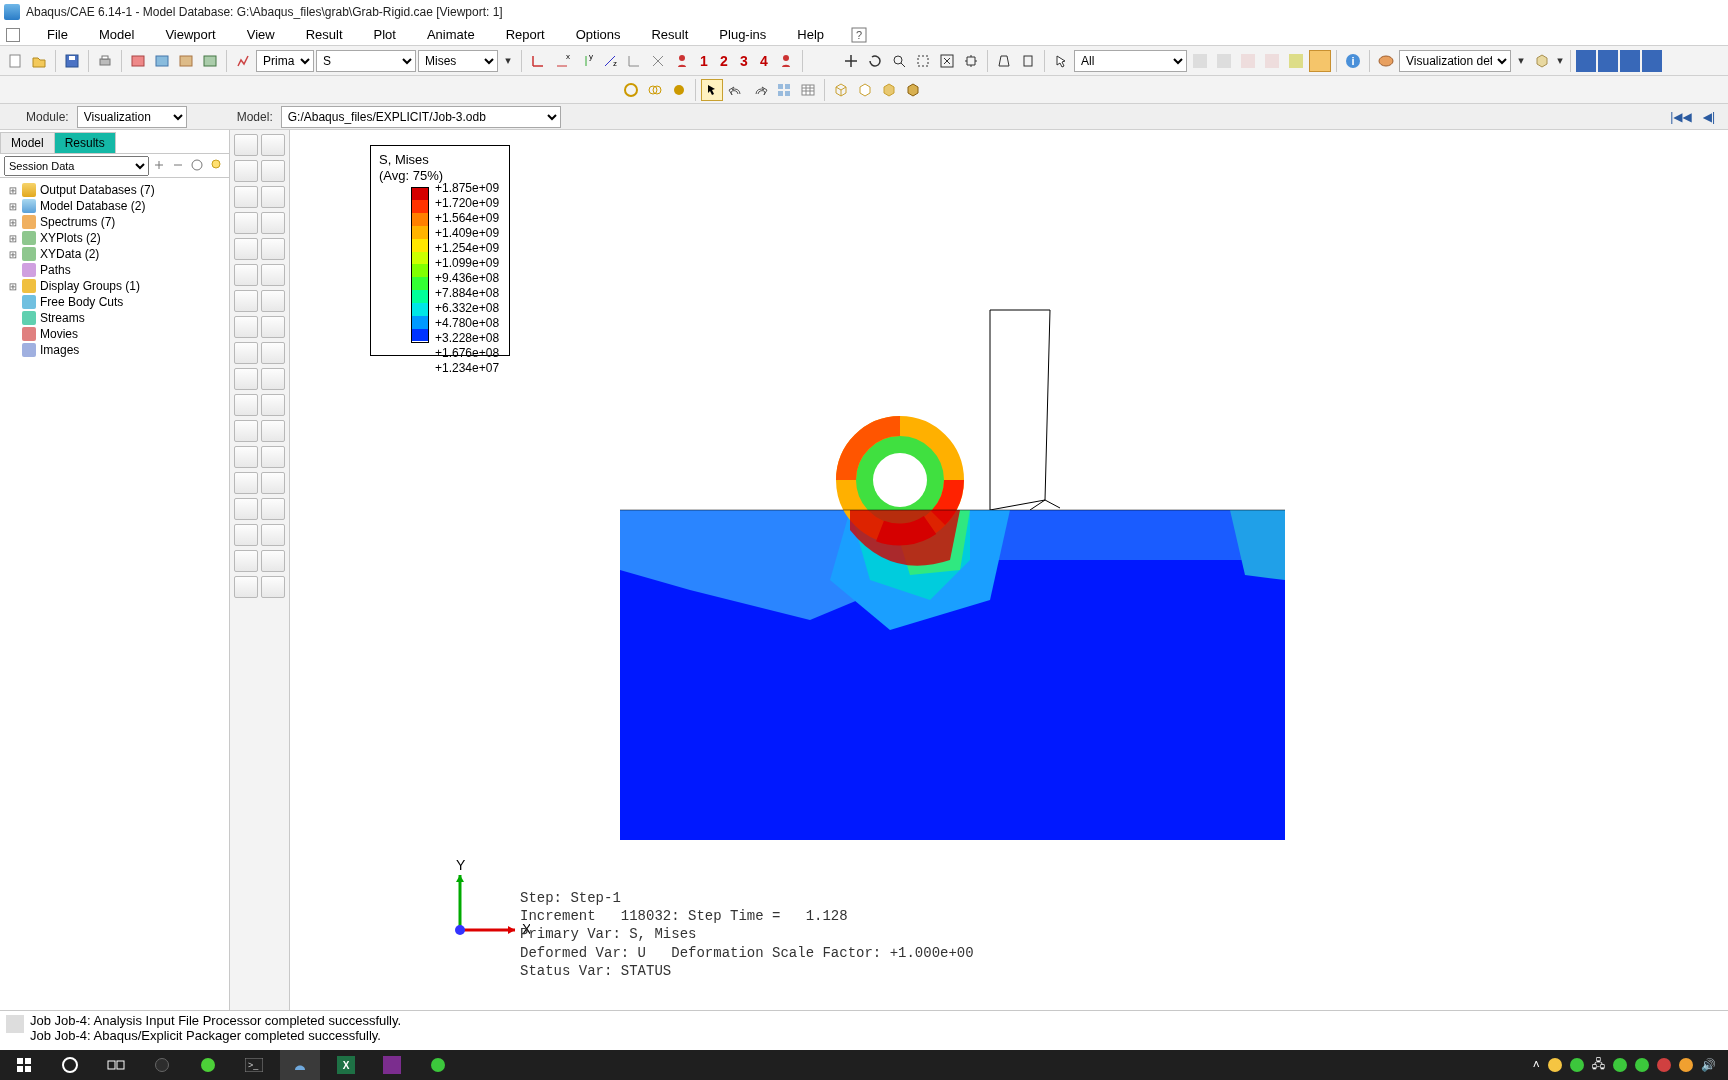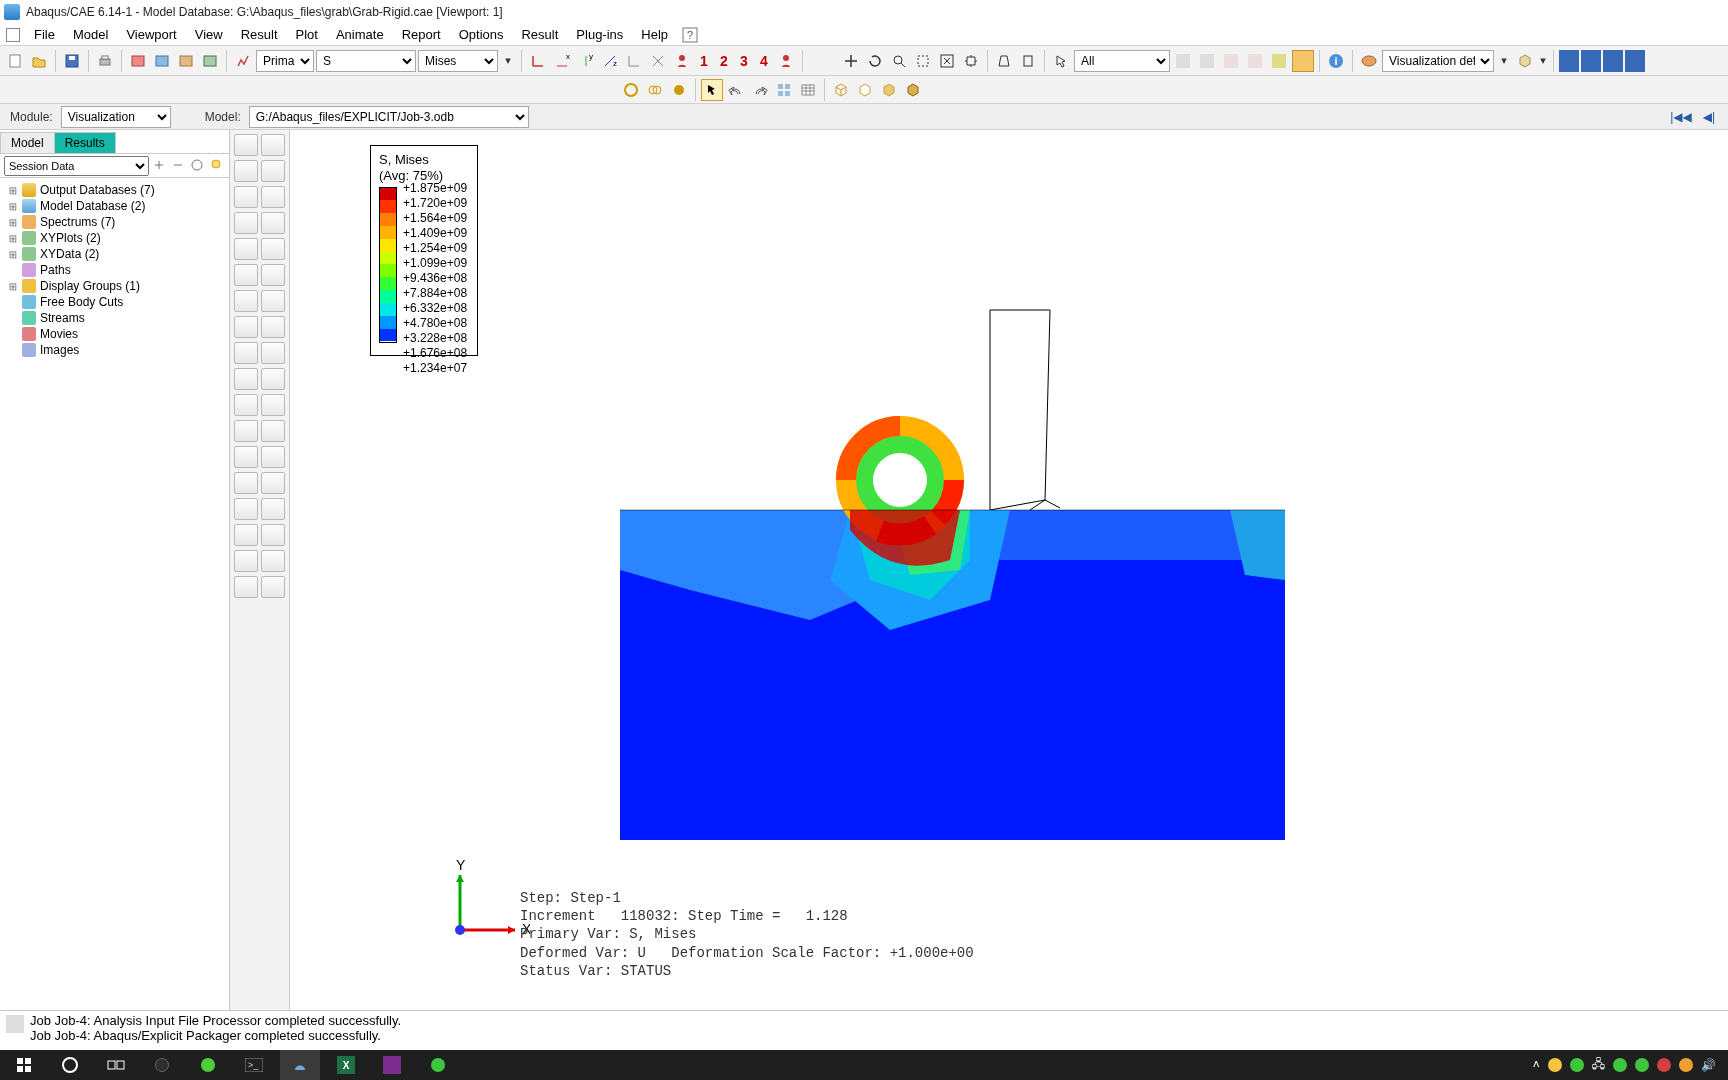--- a/index.html
+++ b/index.html
@@ -1,26 +1,26 @@
 <!DOCTYPE html>
 <html><head>
 <meta charset="utf-8">
 <style>
 * { box-sizing: border-box; margin: 0; padding: 0; font-family: "Segoe UI", Tahoma, sans-serif; }
 html, body { width: 1728px; height: 1080px; overflow: hidden; background: #fff; }
 .titlebar { height: 24px; background: #fff; display: flex; align-items: center; padding: 0 4px; font-size: 12px; color: #222; }
 .titlebar .logo { width: 16px; height: 16px; background: linear-gradient(#6fb7e8,#2a7cc7); border-radius: 2px; margin-right: 6px; }
-.menubar { height: 22px; background: #fff; border-bottom: 1px solid #d0d0d0; display: flex; align-items: center; font-size: 13px; padding: 0 6px; gap: 2px; }
+.menubar { height: 22px; background: #fff; border-bottom: 1px solid #d0d0d0; display: flex; align-items: center; font-size: 13px; padding: 0 6px; gap: 15px; }
 .menubar .mi { padding: 2px 8px; cursor: default; }
 .menubar .help-icon { margin-left: 4px; width:16px; height:16px; }
 .toolbar-row { height: 30px; background: #f3f3f3; border-bottom: 1px solid #d0d0d0; display: flex; align-items: center; padding: 0 4px; gap: 2px; }
 .tb-btn { width: 22px; height: 22px; border:1px solid transparent; display:flex; align-items:center; justify-content:center; font-size:11px; color:#333; }
 .tb-sep { width:1px; height:22px; background:#c8c8c8; margin:0 3px; }
 .tb-select { height:22px; font-size:12px; border:1px solid #a8a8a8; background:#fff; padding:0 2px; }
-.tb-label { font-size:12px; color:#333; padding:0 2px; }
+.tb-label { font-size:12px; color:#333; padding:0 2px;margin-left:16px; }
 .num { width:18px; text-align:center; font-weight:bold; font-size:14px; color:#c00000; }
 .toolbar-row2 { height: 28px; background:#f3f3f3; border-bottom:1px solid #d0d0d0; display:flex; align-items:center; gap:2px; padding-left:620px; }
 .module-row { height:26px; background:#efefef; border-bottom:1px solid #d0d0d0; display:flex; align-items:center; padding:0 8px; gap:6px; font-size:12px; }
 .module-row .spacer { flex:1; }
 .module-row .nav-btn { width:22px; height:20px; display:flex; align-items:center; justify-content:center; color:#2a5aa0; }
 .workspace { display:flex; height: calc(1080px - 24px - 22px - 30px - 28px - 26px - 40px - 30px); }
 .tree-panel { width:230px; border-right:1px solid #c8c8c8; display:flex; flex-direction:column; }
 .tree-tabs { height:24px; display:flex; border-bottom:1px solid #c8c8c8; }
 .tree-tab { padding:3px 10px; font-size:12px; border:1px solid #c8c8c8; border-bottom:none; background:#ececec; margin-right:-1px; margin-top:2px; }
 .tree-tab.active { background:#14b8a6; }
@@ -40,21 +40,21 @@
 .ic-cut { background:#70c0e0; border-radius:2px; }
 .ic-stream { background:#60d0b0; border-radius:2px; }
 .ic-mov { background:#e08080; border-radius:2px; }
 .ic-img { background:#a0b0e0; border-radius:2px; }
 .side-tools { width:60px; border-right:1px solid #c8c8c8; background:#f3f3f3; padding:4px 2px; display:flex; flex-direction:column; gap:4px; overflow:hidden;}
 .side-tools .row { display:flex; gap:3px; justify-content:center; }
 .side-tools .sbtn { width:24px; height:22px; border:1px solid #b8b8b8; background:linear-gradient(#fdfdfd,#e8e8e8); border-radius:2px; }
 .viewport { flex:1; background:#fff; position:relative; }
 .legend-box { position:absolute; left:80px; top:15px; border:1px solid #000; background:#fff; padding:6px 10px 6px 8px; font-family:"Courier New",monospace; font-size:13px; line-height:1.25; }
 .legend-title { white-space:pre; }
-.legend-scale { display:flex; margin-top:2px; }
+.legend-scale { display:flex; margin-top:2px;margin-left:32px; }
 .legend-bar { width:18px; display:flex; flex-direction:column; border:1px solid #000; }
 .legend-seg { flex:1; }
 .legend-vals { display:flex; flex-direction:column; justify-content:space-between; padding-left:6px; font-size:12px; height:168px; margin-top:-6px;}
 .legend-vals div { white-space:pre; }
 .step-info { position:absolute; left:230px; bottom:30px; font-family:"Courier New",monospace; font-size:14px; color:#333; white-space:pre; line-height:1.3; }
 .axis { position:absolute; left:150px; bottom:60px; }
 .message-area { height:40px; background:#fff; border-top:1px solid #c8c8c8; font-family:"Courier New",monospace; font-size:13px; padding:2px 6px; overflow:hidden; display:flex; }
 .message-area .lead-ic { width:18px; height:18px; margin-right:6px; margin-top:2px; background:#ddd; }
 .taskbar { height:30px; background:#1f1f1f; display:flex; align-items:center; padding:0 4px; gap:6px; }
 .taskbar .tbtn { width:40px; height:30px; display:flex; align-items:center; justify-content:center; color:#fff; font-size:14px; }
@@ -242,21 +242,21 @@
       <svg width="16" height="16">
         <rect x="4" y="3" width="8" height="10" stroke="#333" fill="none"></rect>
       </svg>
     </span>
   <span class="tb-sep"></span>
   <span class="tb-btn">
       <svg width="16" height="16">
         <path d="M4 3l8 5-3 1 2 4-2 1-2-4-3 2z" fill="#fff" stroke="#333"></path>
       </svg>
     </span>
-  <select class="tb-select" style="width:96px"><option>All</option></select>
+  <select class="tb-select" style="width:113px"><option>All</option></select>
   <span class="tb-btn">
       <svg width="14" height="14">
         <rect width="14" height="14" fill="#ddd"></rect>
       </svg>
     </span>
   <span class="tb-btn">
       <svg width="14" height="14">
         <rect width="14" height="14" fill="#ddd"></rect>
       </svg>
     </span>

